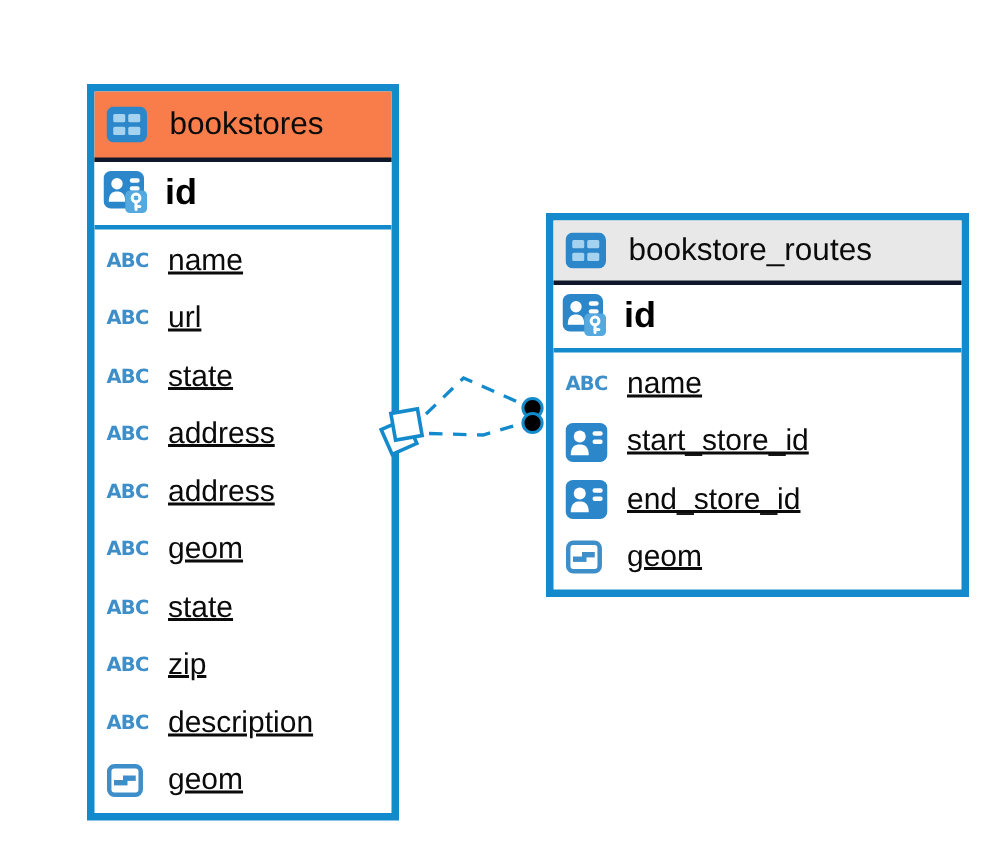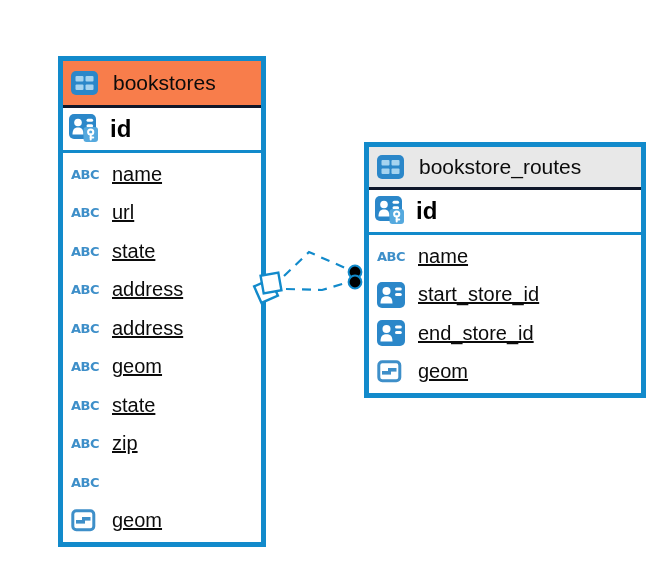--- a/index.html
+++ b/index.html
@@ -131,20 +131,21 @@
         <div class="field-row">
           <span class="icon-cell">
             <span class="abc">ABC</span>
           </span>
           <span class="field-name">zip</span>
         </div>
         <div class="field-row">
           <span class="icon-cell">
             <span class="abc">ABC</span>
           </span>
+          <span class="field-name">description</span>
         </div>
         <div class="field-row">
           <span class="icon-cell">
     <svg width="25" height="23" viewBox="0 0 25 23">
       <rect x="1.8" y="1.8" width="21" height="19" rx="3.5" fill="none" stroke="#3E8FC9" stroke-width="3"></rect>
       <rect x="5" y="11" width="9" height="3.6" fill="#3E8FC9"></rect>
       <rect x="11" y="8" width="8.5" height="3.6" fill="#3E8FC9"></rect>
     </svg>
           </span>
           <span class="field-name">geom</span>

